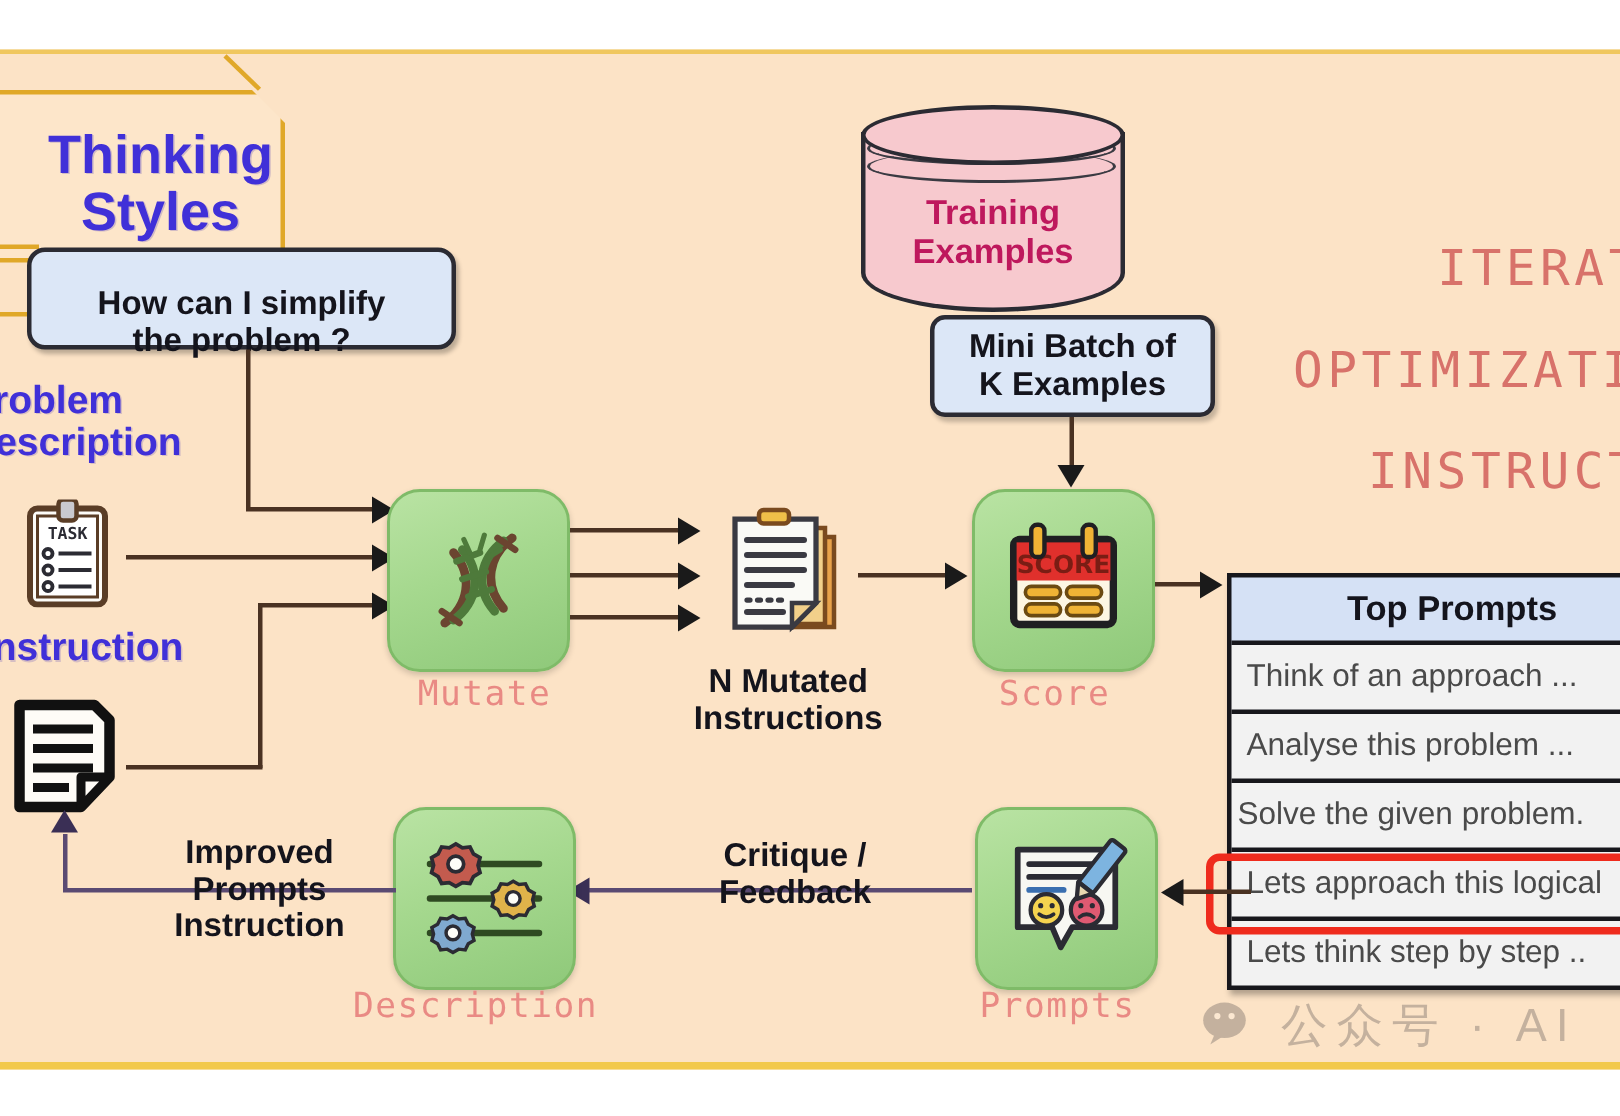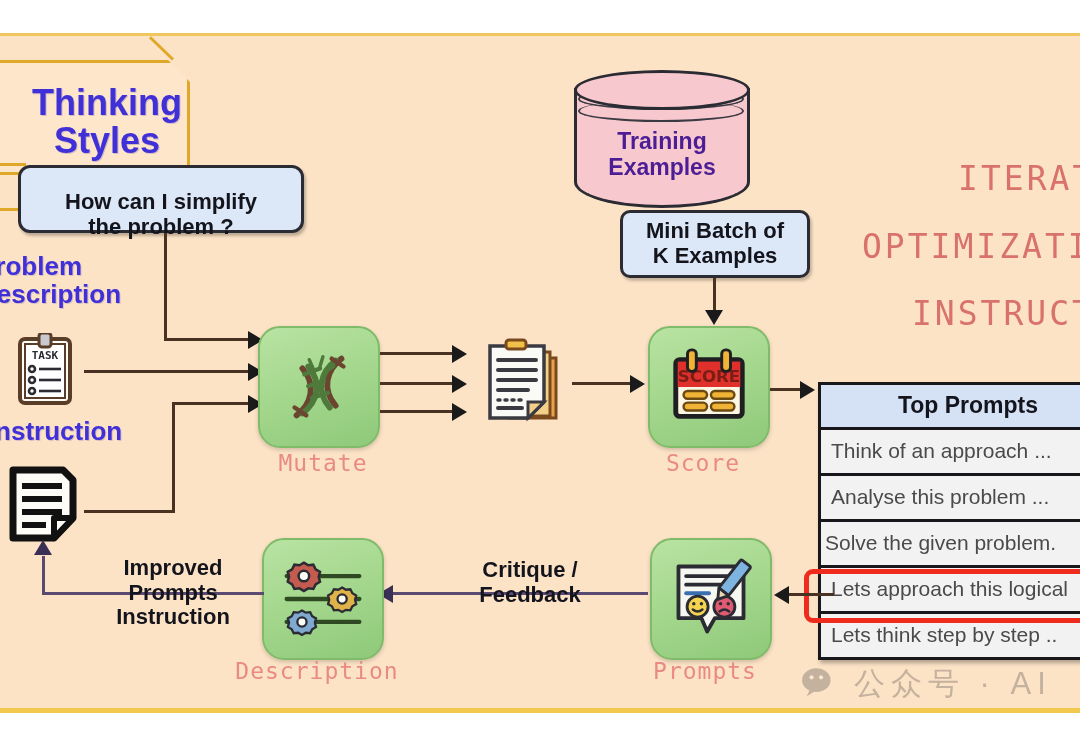--- a/index.html
+++ b/index.html
@@ -98,21 +98,21 @@
     background:#f7c9ce;border:3px solid #2b2b33;border-radius:0 0 88px 88px/0 0 26px 26px;
     box-sizing:border-box;border-top:none;
   }
   .cyl-top{
     position:absolute;left:0;top:0;width:176px;height:40px;
     background:#f7c9ce;border:3px solid #2b2b33;border-radius:50%;box-sizing:border-box;
   }
   .cyl-rib{position:absolute;left:4px;width:166px;height:22px;border:2px solid #3a3a42;border-radius:50%;box-sizing:border-box;border-top:none;background:transparent;}
   .cyl-text{
     position:absolute;left:0;top:58px;width:176px;text-align:center;
-    font-size:23px;font-weight:bold;color:#4c1d95;line-height:1.14;z-index:4;
+    font-size:23px;font-weight:bold;color:#be185d;line-height:1.14;z-index:4;
   }
 
   
   .mbbox{
     position:absolute;left:620px;top:210px;width:190px;height:68px;
     background:#dce7f7;border:3px solid #2b2b33;border-radius:10px;box-sizing:border-box;
     display:flex;align-items:center;justify-content:center;
     box-shadow:2px 3px 3px rgba(0,0,0,.22);
   }
   .mbbox span{font-size:22px;font-weight:bold;color:#14141c;text-align:center;line-height:1.12;}
@@ -276,20 +276,22 @@
         <line x1="22" y1="36" x2="60" y2="36"></line>
         <line x1="22" y1="46" x2="60" y2="46"></line>
         <line x1="22" y1="56" x2="52" y2="56"></line>
       </g>
       <g stroke="#3a3a42" stroke-width="3.5" stroke-linecap="round" stroke-dasharray="2 5">
         <line x1="22" y1="66" x2="46" y2="66"></line>
       </g>
       <line x1="22" y1="74" x2="46" y2="74" stroke="#3a3a42" stroke-width="4" stroke-linecap="round"></line>
     </svg>
   </div>
+  <div class="nm-label" style="white-space:pre-line;">N Mutated
+Instructions</div>
 
   <div class="ln ln-h" style="left:572px;top:382px;width:62px;"></div>
   <div class="arw arw-r" style="left:630px;top:375px;"></div>
 
   <div class="cyl">
     <div class="cyl-body"></div>
     <div class="cyl-rib" style="top:18px;"></div>
     <div class="cyl-rib" style="top:30px;"></div>
     <div class="cyl-top"></div>
     <div class="cyl-text" style="white-space:pre-line;">Training

